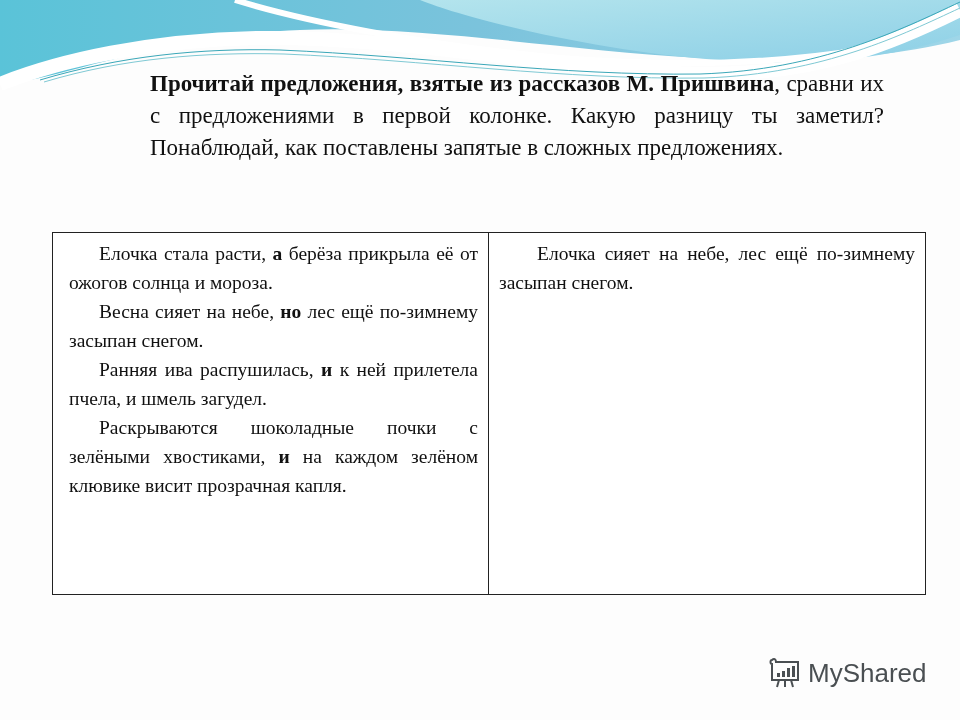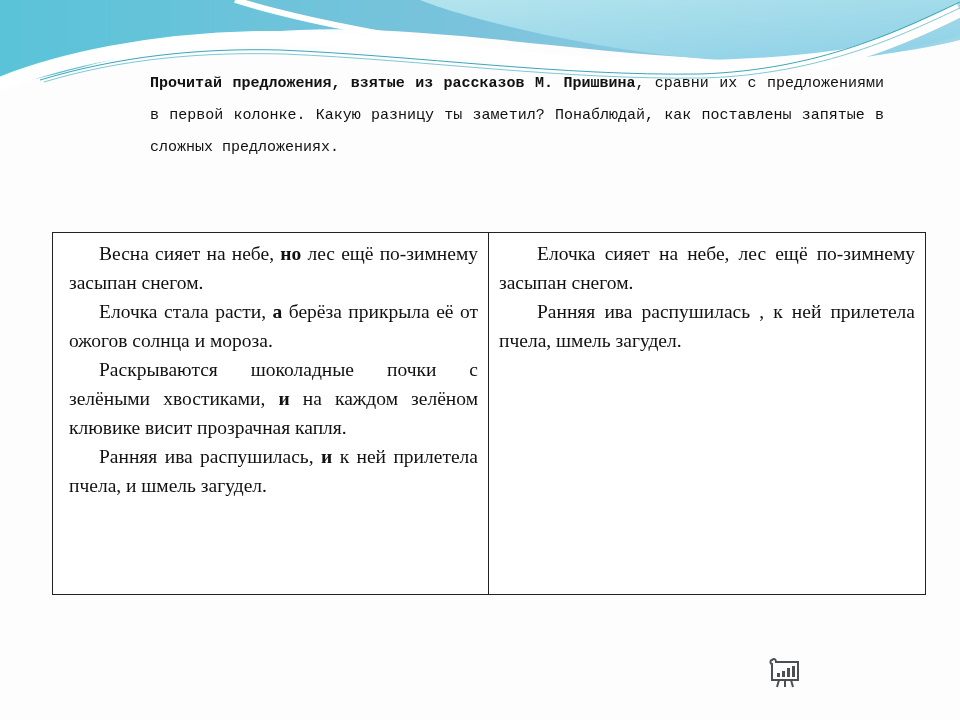--- a/index.html
+++ b/index.html
@@ -1,18 +1,18 @@
 <!DOCTYPE html>
 <html><head>
   <meta charset="utf-8">
   <style>
     html, body { margin:0; padding:0; }
     body { width:960px; height:720px; position:relative; overflow:hidden; background:#fdfdfd; font-family:"DejaVu Serif", serif; }
     .bg { position:absolute; left:0; top:0; width:960px; height:720px; }
-    .header { position:absolute; left:78px; top:68px; width:806px; font-size:15px; line-height:32px; color:#111; text-align:justify; font-family:Liberation Mono, monospace; }
+    .header { position:absolute; left:78px; top:68px; width:806px; font-size:23px; line-height:32px; color:#111; text-align:justify; font-family:Liberation Serif, serif; }
     .header p { margin:0; }
     .header .indent { padding-left:72px; }
     .header b { font-weight:bold; }
     .table { position:absolute; left:52px; top:232px; width:872px; height:361px; border:1px solid #222; display:flex; background:#fff; }
     .col { box-sizing:border-box; height:100%; padding:6px 14px 0 14px; font-family:"Liberation Serif", serif; font-size:19.5px; line-height:29px; color:#111; text-align:justify; }
     .col-left { width:436px; border-right:1px solid #222; padding-left:0; padding-right:10px; }
     .col-right { width:436px; padding-left:10px; padding-right:10px; }
     .col p { margin:0; }
     .col-left p { padding-left:0; text-indent:30px; margin-left:0; }
     .col-left { padding-left:0; }
@@ -45,36 +45,36 @@
   <path d="M44,82 C124,58 204,52 284,54 C424,60 564,80 704,78 C824,74 904,34 960,8" stroke="#7fc9d4" stroke-width="1" fill="none"></path>
 </svg>
 
 <div class="header">
   <p class="indent"><b>Прочитай предложения, взятые из рассказов М. Пришвина</b><span>, сравни их с предложениями в первой колонке. Какую разницу ты заметил? Понаблюдай, как поставлены запятые в сложных предложениях.</span></p>
 </div>
 
 <div class="table">
   <div class="col col-left">
     <div style="padding-left:16px;">
+      <p><span>Елочка стала расти, </span><b>а</b><span> берёза прикрыла её от ожогов  солнца и мороза.</span></p>
       <p><span>Весна сияет на небе, </span><b>но</b><span> лес ещё по-зимнему засыпан снегом.</span></p>
-      <p><span>Елочка стала расти, </span><b>а</b><span> берёза прикрыла её от ожогов  солнца и мороза.</span></p>
+      <p><span>Ранняя ива распушилась, </span><b>и</b><span> к ней прилетела пчела, и шмель загудел.</span></p>
       <p><span>Раскрываются шоколадные почки с зелёными хвостиками, </span><b>и</b><span> на каждом зелёном клювике висит прозрачная капля.</span></p>
-      <p><span>Ранняя ива распушилась, </span><b>и</b><span> к ней прилетела пчела, и шмель загудел.</span></p>
     </div>
   </div>
   <div class="col col-right">
     <p>Елочка сияет на небе, лес ещё по-зимнему засыпан снегом.</p>
-    <p>Ранняя ива распушилась , к ней прилетела пчела, шмель загудел.</p>
   </div>
 </div>
 
 <div class="logo">
   <svg width="34" height="34" viewBox="0 0 34 34">
     <path d="M4,4 C2,4 2,8 4,8 L4,24 L30,24 L30,6 L8,6 C8,3 6,2 4,4 Z" fill="none" stroke="#4a4f52" stroke-width="2"></path>
     <rect x="9" y="17" width="3" height="4" fill="#4a4f52"></rect>
     <rect x="14" y="15" width="3" height="6" fill="#4a4f52"></rect>
     <rect x="19" y="12" width="3" height="9" fill="#4a4f52"></rect>
     <rect x="24" y="10" width="3" height="11" fill="#4a4f52"></rect>
     <line x1="11" y1="24" x2="9" y2="31" stroke="#4a4f52" stroke-width="2"></line>
     <line x1="17" y1="24" x2="17" y2="31" stroke="#4a4f52" stroke-width="2"></line>
     <line x1="23" y1="24" x2="25" y2="31" stroke="#4a4f52" stroke-width="2"></line>
   </svg>
+  <span>MyShared</span>
 </div>
 
 </body></html>

